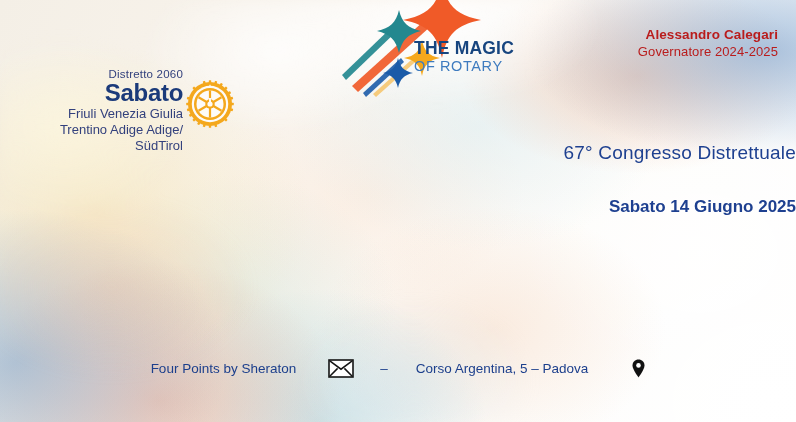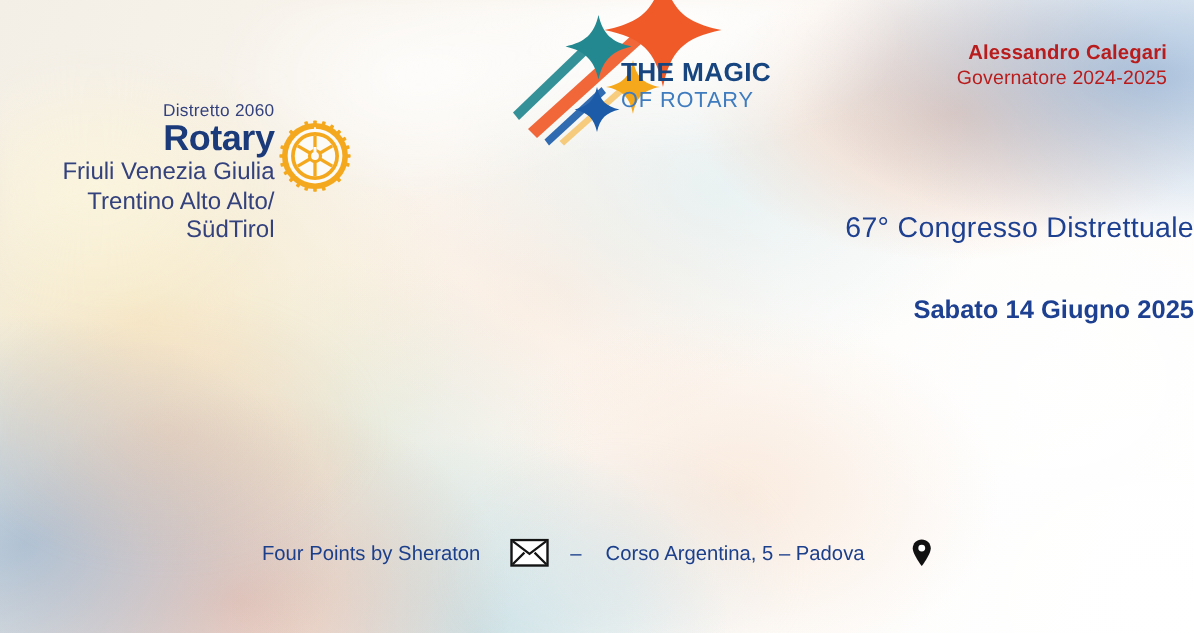--- a/index.html
+++ b/index.html
@@ -70,21 +70,21 @@
   }
   .dl-rotary {
     font-size: 24px;
     font-weight: bold;
     letter-spacing: -0.3px;
     color: #1b3a7a;
     line-height: 1.05;
     margin-top: -1px;
   }
   .dl-regions {
-    font-size: 16px;
+    font-size: 13px;
     color: #33417d;
     margin-top: 1px;
     line-height: 1.18;
   }
   .rotary-wheel {
     position: absolute;
     right: 0px;
     top: 11px;
     width: 50px;
     height: 50px;
@@ -149,44 +149,44 @@
 
   
   .venue {
     position: absolute;
     left: 0;
     right: 0;
     top: 359px;
     display: flex;
     align-items: center;
     justify-content: center;
-    gap: 0px;
+    gap: 12px;
     color: #1c3f8c;
     font-size: 13.5px;
   }
   .venue-name { margin-right: 20px; }
   .mail-icon  { margin-right: 14px; display: flex; align-items: center; }
   .venue-dash { margin-right: 16px; color: #1c3f8c; }
   .venue-addr { margin-right: 32px; }
   .pin-icon   { display: flex; align-items: center; }
 </style>
 </head>
 <body>
 
 <div id="slide">
 
   <div class="bg-layer bg-base"></div>
   <div class="bg-layer bg-wash"></div>
 
   <div class="district-logo">
     <div class="dl-inner">
       <div class="dl-distretto">Distretto 2060</div>
-      <div class="dl-rotary">Rotary</div>
+      <div class="dl-rotary">Sabato</div>
       <div class="dl-regions">Friuli Venezia Giulia</div>
-      <div class="dl-regions">Trentino Alto Alto/ SüdTirol</div>
+      <div class="dl-regions">Trentino Adige Adige/ SüdTirol</div>
 
       <div class="rotary-wheel">
         <svg viewBox="0 0 100 100" width="50" height="50" aria-hidden="true">
           <g fill="#F4A81D">
 
             <g id="teeth">
               <circle cx="50" cy="50" r="44" fill="#F4A81D"></circle>
             </g>
             <circle cx="50" cy="50" r="40" fill="#fdfbf8" opacity="0"></circle>
           </g>

